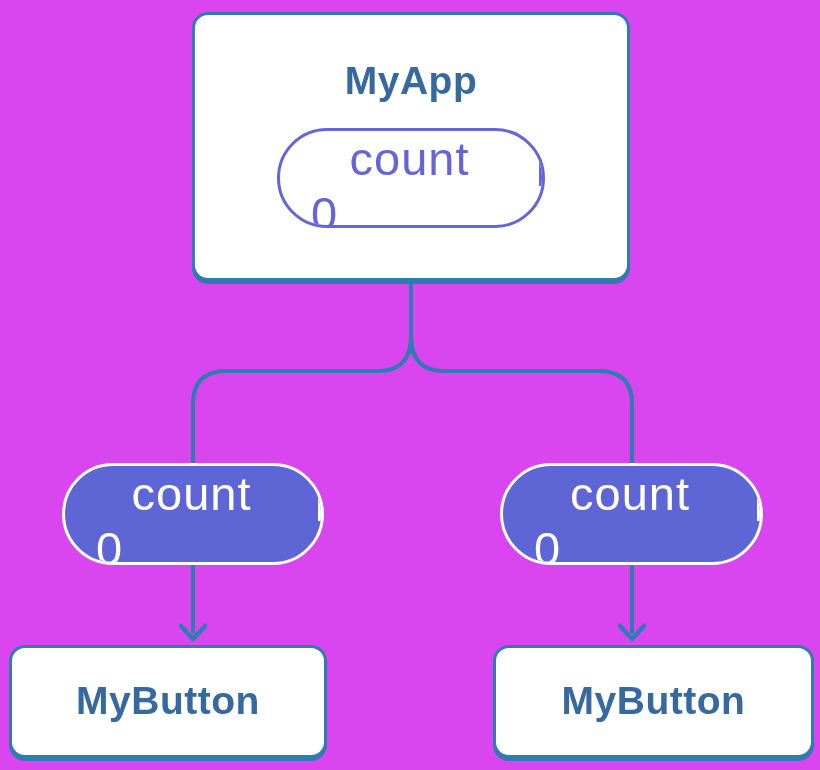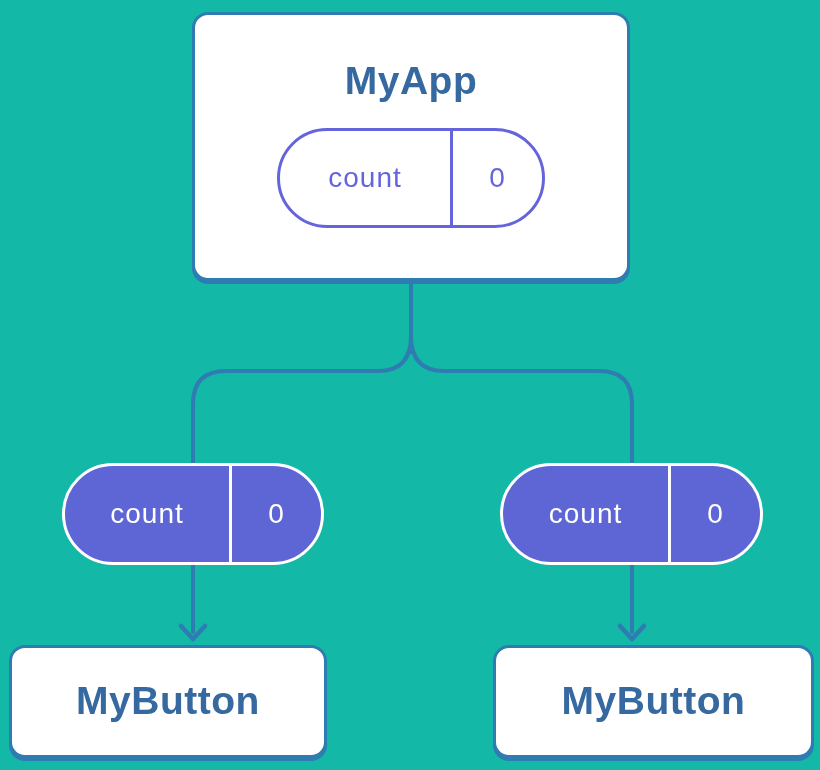--- a/index.html
+++ b/index.html
@@ -1,20 +1,20 @@
 <!DOCTYPE html>
 <html><head>
 <meta charset="utf-8">
 <style>
   html, body { margin: 0; padding: 0; }
   .stage {
     position: relative;
     width: 820px;
     height: 770px;
-    background: #14b8a6;
+    background: #d946ef;
     overflow: hidden;
     font-family: "Liberation Sans", sans-serif;
   }
   svg.connectors {
     position: absolute;
     left: 0; top: 0;
     width: 820px; height: 770px;
   }
   .node {
     position: absolute;
@@ -44,23 +44,24 @@
   .myapp .node-title { margin-bottom: 24px; }
   .mybutton-left  { left: 9px;   top: 645px; width: 318px; height: 113px; }
   .mybutton-right { left: 493px; top: 645px; width: 321px; height: 113px; }
 
   .pill {
     display: flex;
     align-items: stretch;
     border-radius: 999px;
     box-sizing: border-box;
     overflow: hidden;
-    font-size: 28px;
+    font-size: 47px;
     font-weight: 500;
     letter-spacing: 1px;
+    flex-direction: column;
   }
   .pill .cell {
     display: flex;
     align-items: center;
     justify-content: center;
   }
   .pill .cell-name { flex: 1; }
   .pill .cell-value { width: 89px; }
 
   .pill-outline {

